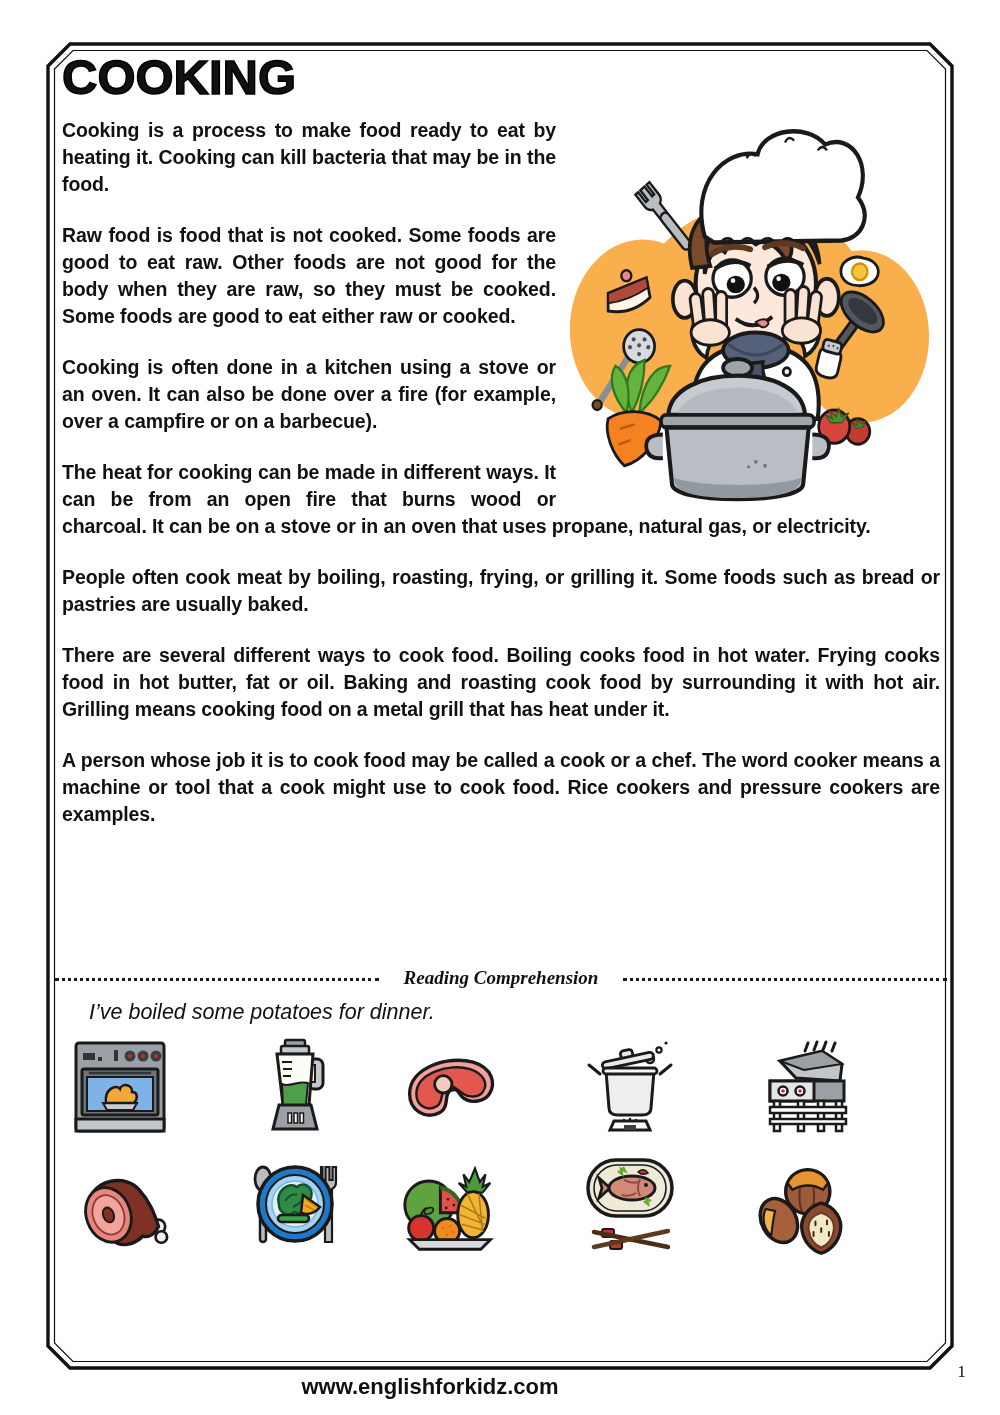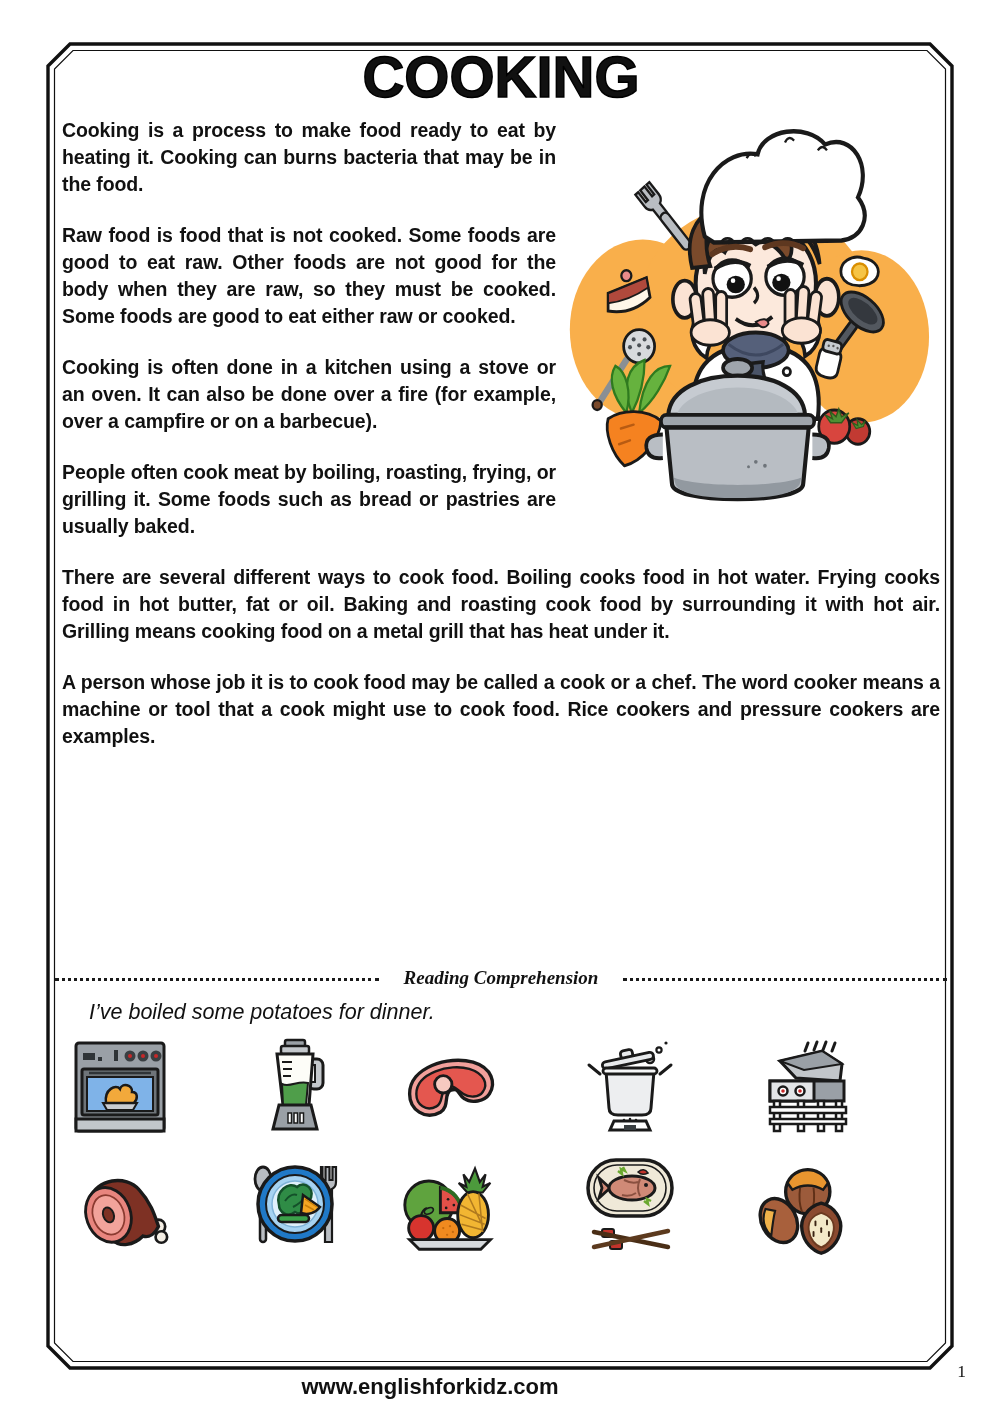--- a/index.html
+++ b/index.html
@@ -1,19 +1,19 @@
 <!DOCTYPE html>
 <html><head>
 <meta charset="utf-8">
 <style>
   html,body{margin:0;padding:0;background:#fff;}
   body{width:1000px;height:1415px;position:relative;font-family:"Liberation Sans",sans-serif;color:#111;overflow:hidden;}
   .border-svg{position:absolute;left:0;top:0;width:1000px;height:1415px;pointer-events:none;}
   .content{position:absolute;left:62px;top:46px;width:878px;}
-  .page-title{margin:0 0 9px 0;text-align:center;font-size:58px;line-height:62px;font-weight:800;letter-spacing:0px;-webkit-text-stroke:1.5px #000;}
+  .page-title{margin:0 0 9px 0;font-size:49px;line-height:62px;font-weight:800;letter-spacing:0px;-webkit-text-stroke:1.5px #000;}
   .article{font-size:19.5px;line-height:27px;font-weight:700;letter-spacing:-0.1px;text-align:justify;min-height:844px;}
   .article p{margin:24px 0 0 0;}
   .article p.first{margin-top:0;}
   .illustration{float:right;width:372px;height:384px;margin:2px 0 6px 12px;}
   .divider{display:flex;align-items:center;gap:23px;margin:6px -7px 8px -7px;}
   .divider .dots{flex:1;height:0;border-top:3.2px dotted #1a1a1a;margin-top:2px;}
   .divider-label{font-family:"Liberation Serif",serif;font-style:italic;font-weight:700;font-size:19px;white-space:nowrap;padding:0 2px;}
   .exercise-head{font-size:22.5px;font-weight:800;letter-spacing:0.2px;}
   .exercise-head .num{margin-right:10px;}
   .sentence{font-style:italic;font-size:21.5px;font-weight:500;margin:11px 0 6px 27px;}
@@ -155,23 +155,24 @@
         <path d="M108,315 L264,315 L258,372 C258,382 230,388 186,388 C142,388 114,382 114,372 Z" fill="#B9BEC4" class="oln" stroke-width="4.5"></path>
         <path d="M116,366 C142,376 230,376 256,366 L254,373 C248,382 226,387 186,387 C146,387 122,382 118,373 Z" fill="#9299A0"></path>
         <g fill="#6E747A">
             <circle cx="206" cy="350" r="2"></circle>
             <circle cx="216" cy="354" r="2"></circle>
             <circle cx="198" cy="355" r="1.6"></circle>
           </g>
       </g>
     </svg>
 
-    <p class="first">Cooking is a process to make food ready to eat by heating it. Cooking can burns bacteria that may be in the food.</p>
+    <p class="first">Cooking is a process to make food ready to eat by heating it. Cooking can kill bacteria that may be in the food.</p>
     <p>Raw food is food that is not cooked. Some foods are good to eat raw. Other foods are not good for the body when they are raw, so they must be cooked. Some foods are good to eat either raw or cooked.</p>
     <p>Cooking is often done in a kitchen using a stove or an oven. It can also be done over a fire (for example, over a campfire or on a barbecue).</p>
+    <p>The heat for cooking can be made in different ways. It can be from an open fire that burns wood or charcoal. It can be on a stove or in an oven that uses propane, natural gas, or electricity.</p>
     <p>People often cook meat by boiling, roasting, frying, or grilling it. Some foods such as bread or pastries are usually baked.</p>
     <p>There are several different ways to cook food. Boiling cooks food in hot water. Frying cooks food in hot butter, fat or oil. Baking and roasting cook food by surrounding it with hot air. Grilling means cooking food on a metal grill that has heat under it.</p>
     <p>A person whose job it is to cook food may be called a cook or a chef. The word cooker means a machine or tool that a cook might use to cook food. Rice cookers and pressure cookers are examples.</p>
   </div>
 
   <div class="divider">
     <span class="dots"></span>
     <span class="divider-label">Reading Comprehension</span>
     <span class="dots"></span>
   </div>

